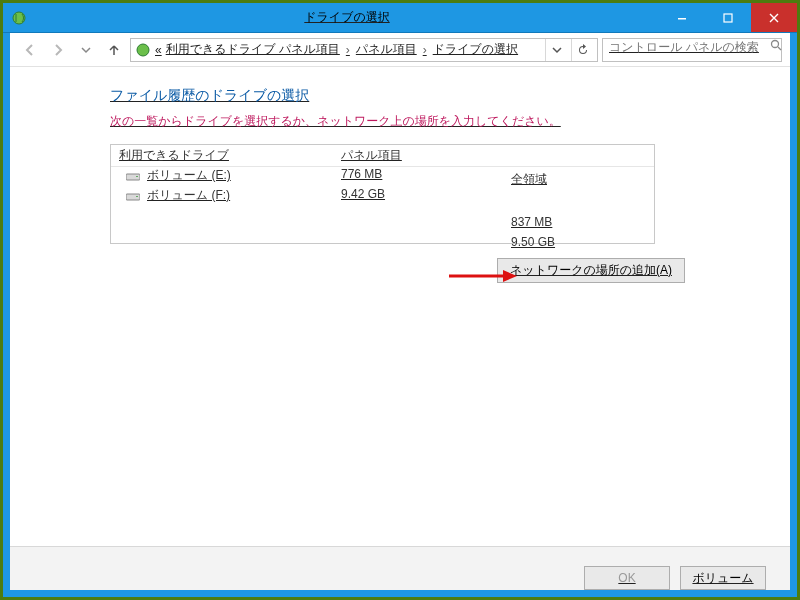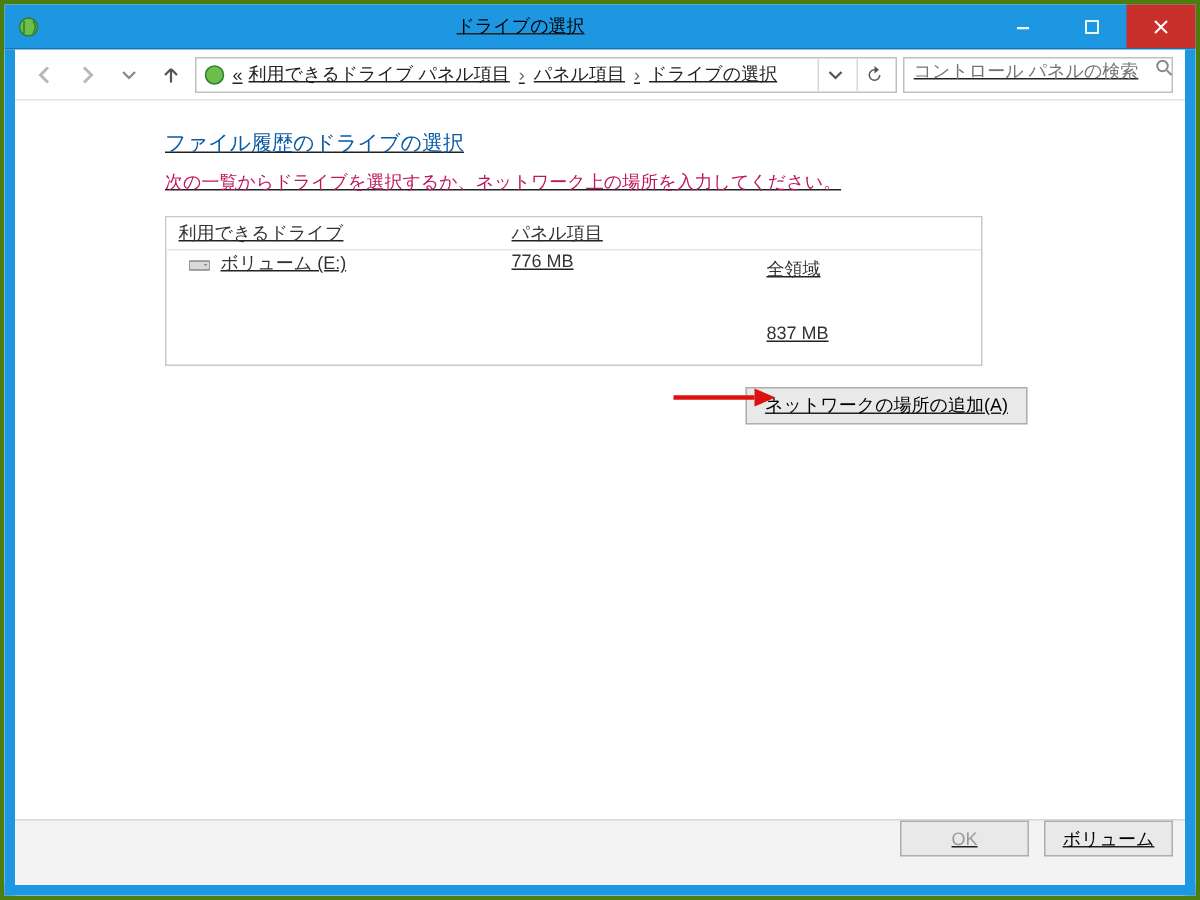--- a/index.html
+++ b/index.html
@@ -151,43 +151,43 @@
     width: 16px; height: 12px;
     margin: 0 6px 0 6px;
     display:inline-flex; align-items:center; justify-content:center;
   }
   .drive-icon svg { width:14px; height:10px; }
 
   .below-table {
     width: 575px;
     display: flex; justify-content: flex-end;
     margin-top: 14px;
-    align-items: flex-start;
+    align-items: flex-end;
     position: relative;
   }
   .net-btn {
     border: 1px solid #adadad;
     background: #e9e9e9;
     padding: 3px 12px;
     font-size: 12px;
     font-family: inherit;
   }
   .arrow-annot {
     position: absolute;
     right: 168px;
     display: flex; align-items: center;
   }
   .arrow-annot svg { width: 70px; height: 14px; }
 
   
   .footer {
     height: 44px;
     border-top: 1px solid #d8d8d8;
-    display: flex; align-items: flex-start; justify-content: flex-end;
-    padding-right: 8px; gap: 10px;
+    display: flex; align-items: flex-end; justify-content: flex-end;
+    padding-right: 24px; gap: 10px;
     background: #f3f3f3;
   }
   .footer button {
     width: 86px; height: 24px;
     border: 1px solid #adadad;
     background: #e9e9e9;
     font-family: inherit; font-size: 12px;
   }
   .footer button.disabled { color: #9a9a9a; }
 </style>
@@ -297,20 +297,33 @@
               <svg viewBox="0 0 14 10">
                   <rect x="0" y="3" width="14" height="6" rx="1" fill="#d9d9d9" stroke="#888"></rect>
                   <rect x="10" y="5" width="2" height="1" fill="#6a6"></rect>
                 </svg>
             </span>
             <span>ボリューム (E:)</span>
           </div>
           <div class="col-free">776 MB</div>
           <div class="col-total">837 MB</div>
         </div>
+        <div class="dt-row">
+          <div class="col-name" style="display:flex;align-items:center;">
+            <span class="drive-icon">
+              <svg viewBox="0 0 14 10">
+                  <rect x="0" y="3" width="14" height="6" rx="1" fill="#d9d9d9" stroke="#888"></rect>
+                  <rect x="10" y="5" width="2" height="1" fill="#6a6"></rect>
+                </svg>
+            </span>
+            <span>ボリューム (F:)</span>
+          </div>
+          <div class="col-free">9.42 GB</div>
+          <div class="col-total">9.50 GB</div>
+        </div>
       </div>
 
       <div class="below-table">
         <div class="arrow-annot">
           <svg viewBox="0 0 70 14">
               <line x1="2" y1="7" x2="56" y2="7" stroke="#d11" stroke-width="3"></line>
               <polygon points="56,1 70,7 56,13" fill="#d11"></polygon>
             </svg>
         </div>
         <button class="net-btn">ネットワークの場所の追加(A)</button>

